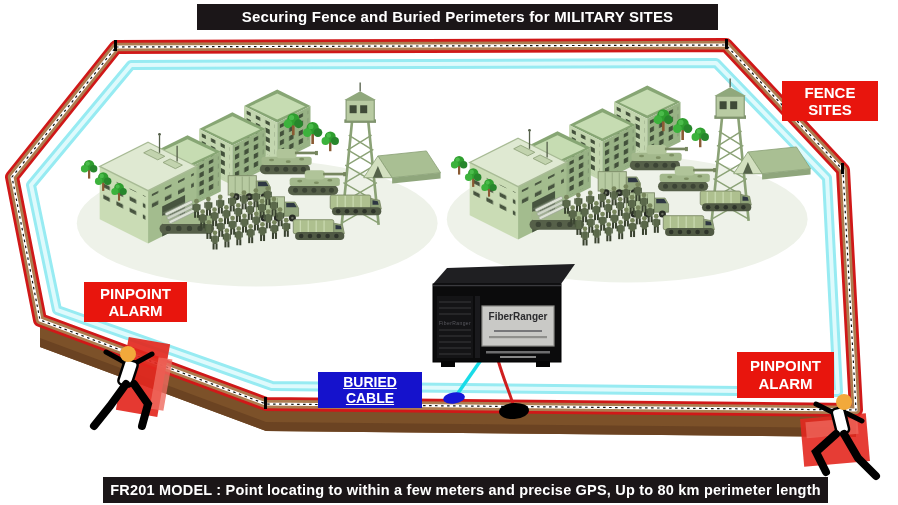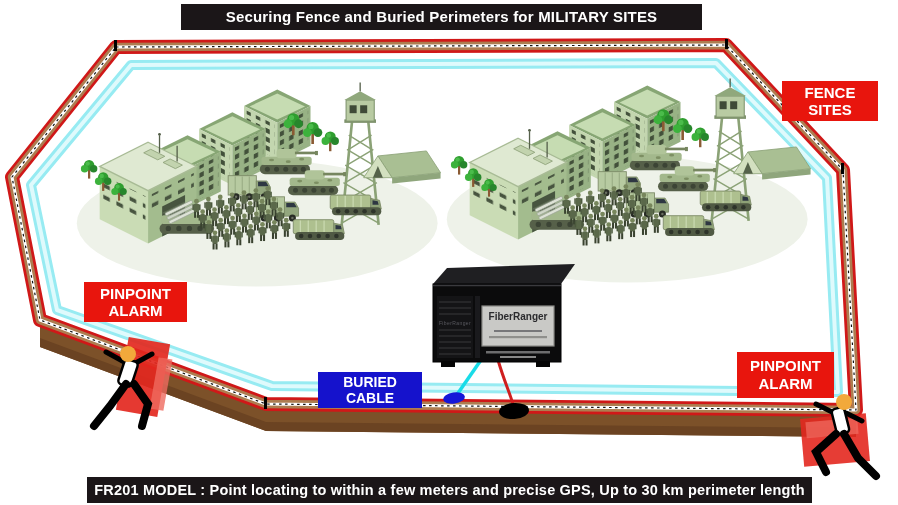--- a/index.html
+++ b/index.html
@@ -1,25 +1,25 @@
 <!DOCTYPE html>
 <html><head>
 <meta charset="utf-8">
 <style>
   html,body{margin:0;padding:0;background:#fff;}
   #stage{position:relative;width:898px;height:505px;background:#ffffff;overflow:hidden;
          font-family:"Liberation Sans",sans-serif;}
-  .bar{position:absolute;color:#fff;font-weight:700;text-align:center;letter-spacing:.2px;}
+  .bar{position:absolute;color:#fff;font-weight:700;text-align:center;letter-spacing:.2px;margin-left:16px;}
   #header-bar{left:181px;top:4px;width:521px;height:26px;background:#1b1618;font-size:15px;line-height:26px;}
   #footer-bar{left:87px;top:477px;width:725px;height:26px;background:#1b1618;font-size:14.5px;line-height:26px;}
   .tag{position:absolute;color:#fff;font-weight:700;text-align:center;}
   #fence-cable-label{left:782px;top:81px;width:96px;padding:3px 0;background:#e8150d;font-size:15px;}
   #pinpoint-left{left:84px;top:282px;width:103px;padding:3px 0;background:#e8150d;font-size:15px;line-height:17px;}
   #pinpoint-right{left:737px;top:352px;width:97px;padding:5px 0;background:#e8150d;font-size:15px;line-height:18px;}
-  #buried-cable-label{left:318px;top:372px;width:104px;padding:2px 0;background:#1512cc;font-size:14px;}
+  #buried-cable-label{left:318px;top:372px;width:104px;padding:2px 0;background:#1512cc;font-size:14px;text-decoration:underline;}
   #scene{position:absolute;left:0;top:0;}
   #device-screen-text{position:absolute;left:482px;top:311px;width:72px;text-align:center;
        font-size:10px;font-weight:700;color:#2b2b2e;}
   #device-grille-text{position:absolute;left:435px;top:320px;width:40px;text-align:center;
        font-size:5px;color:#5a5a60;letter-spacing:.4px;}
 </style>
 </head>
 <body>
 
 <div id="stage">
@@ -307,14 +307,14 @@
   <div id="pinpoint-right" class="tag">
     <div>PINPOINT</div>
     <div>ALARM</div>
   </div>
 
   <div id="buried-cable-label" class="tag">BURIED CABLE</div>
 
   <div id="device-screen-text">FiberRanger</div>
   <div id="device-grille-text">FiberRanger</div>
 
-  <div id="footer-bar" class="bar">FR201 MODEL : Point locating to within a few meters and precise GPS, Up to 30 km perimeter length</div>
+  <div id="footer-bar" class="bar">FR201 MODEL : Point locating to within a few meters and precise GPS, Up to 80 km perimeter length</div>
 </div>
 
 </body></html>

